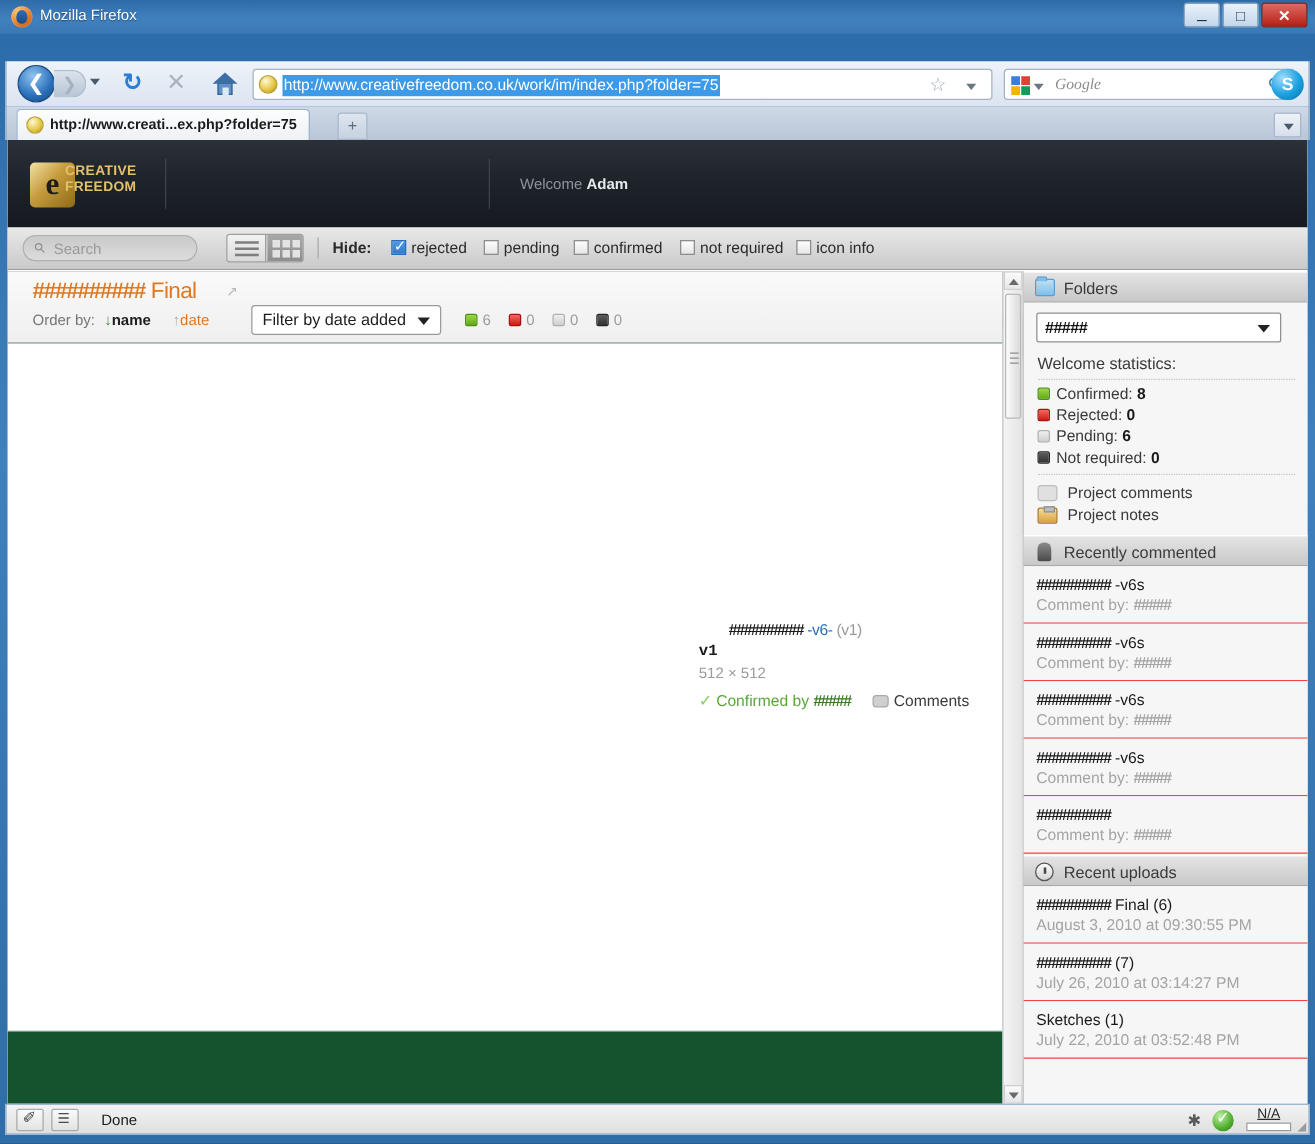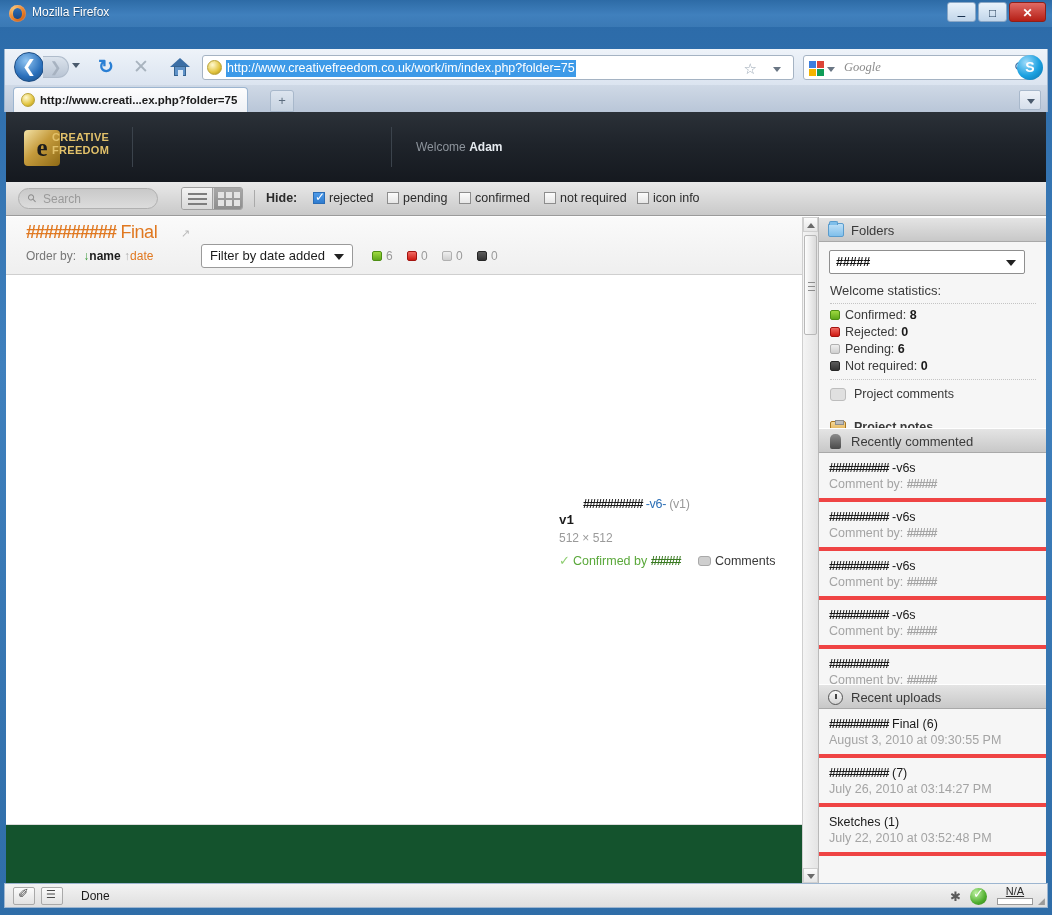--- a/index.html
+++ b/index.html
@@ -266,21 +266,21 @@
     position:absolute; left:0; top:0; width:796px; height:58px;
     background: linear-gradient(to bottom,#fafafa,#efefef);
     border-bottom:1px solid #cfcfcf;
   }
   #folder-title { position:absolute; left:20px; top:5px; font-size:18px; color:#e07820; letter-spacing:-.5px;}
   #folder-title .hashes { font-weight:bold; letter-spacing:-1px; color:#e07820;}
   #folder-ext { position:absolute; left:175px; top:10px; font-size:11px; color:#b8b8b8; }
   #orderby { position:absolute; left:20px; top:32px; font-size:12px; color:#767676; }
   #ord-name { color:#1d1d1d; font-weight:bold; margin-left:4px;}
   #ord-name .ar { color:#3a9a3a; }
-  #ord-date { color:#e07820; margin-left:0; }
+  #ord-date { color:#e07820; margin-left:14px; }
   #ord-date .ar { color:#b0b0b0; }
   #datefilter {
     position:absolute; left:195px; top:27px; width:152px; height:24px;
     background:#fff; border:1px solid #9a9a9a; border-radius:3px;
     font-size:13px; color:#1d1d1d; line-height:22px; padding-left:8px;
   }
   #datefilter .ar { position:absolute; right:8px; top:9px; width:0;height:0;
     border-left:5px solid transparent;border-right:5px solid transparent;border-top:6px solid #222;}
   #counts { position:absolute; left:366px; top:32px; font-size:12px; color:#9a9a9a; }
   .cnt-chip { display:inline-block; margin-right:11px; }
@@ -399,30 +399,30 @@
   #stats-title { position:absolute; left:11px; top:66px; font-size:13px; color:#3a3a3a; }
   #stats-rule { position:absolute; left:11px; top:86px; width:206px; height:0;
     border-top:1px dotted #c4c4c4;}
   .stat-row { position:absolute; left:11px; font-size:12.5px; color:#3a3a3a; }
   .stat-row .sq { display:inline-block; width:10px; height:10px; border-radius:2px; vertical-align:-1px; margin-right:5px;}
   .stat-row b { color:#1a1a1a; }
   #stat-0 { top:91px; } #stat-1 { top:108px; } #stat-2 { top:125px; } #stat-3 { top:142px; }
   #stats-rule2 { position:absolute; left:11px; top:162px; width:206px; height:0; border-top:1px dotted #c4c4c4;}
   .link-row { position:absolute; left:11px; font-size:12.5px; color:#3a3a3a; padding-left:24px;}
   #link-comments { top:170px; }
-  #link-notes { top:203px;font-weight:bold; }
+  #link-notes { top:188px; }
   .link-row .li { position:absolute; left:0; top:1px; width:16px; height:13px; }
   .comment-ic { background:#e0e0e0; border:1px solid #bdbdbd; border-radius:3px;}
   .notes-ic { background:linear-gradient(to bottom,#f6d99a,#d9a23c); border:1px solid #a9761f; border-radius:2px;}
   .notes-ic::after { content:""; position:absolute; left:4px; top:-2px; width:7px; height:3px;
     background:#bdbdbd; border:1px solid #8e8e8e;}
 
   #panel-commented { position:absolute; left:0; top:211px; width:228px; }
   #panel-uploads { position:absolute; left:0; top:467px; width:228px; }
-  .list-item { position:relative; padding:8px 10px 7px 10px; border-bottom:4px solid #ef4444;
+  .list-item { position:relative; padding:8px 10px 7px 10px; border-bottom:1px solid #ef4444;
     background:#f6f6f6; }
   .list-item .t1 { font-size:12.5px; color:#1a1a1a; }
   .list-item .t1 .hashes { font-weight:bold; letter-spacing:-1px; }
   .list-item .t2 { font-size:12.5px; color:#a4a4a4; margin-top:2px; }
   .list-item .t2 .hashes { font-weight:bold; letter-spacing:-1px; }
 
   
   #statusbar {
     position:absolute; left:4px; top:883px; width:1044px; height:25px;
     background: linear-gradient(to bottom,#f3f3f3,#dfdfdf);

